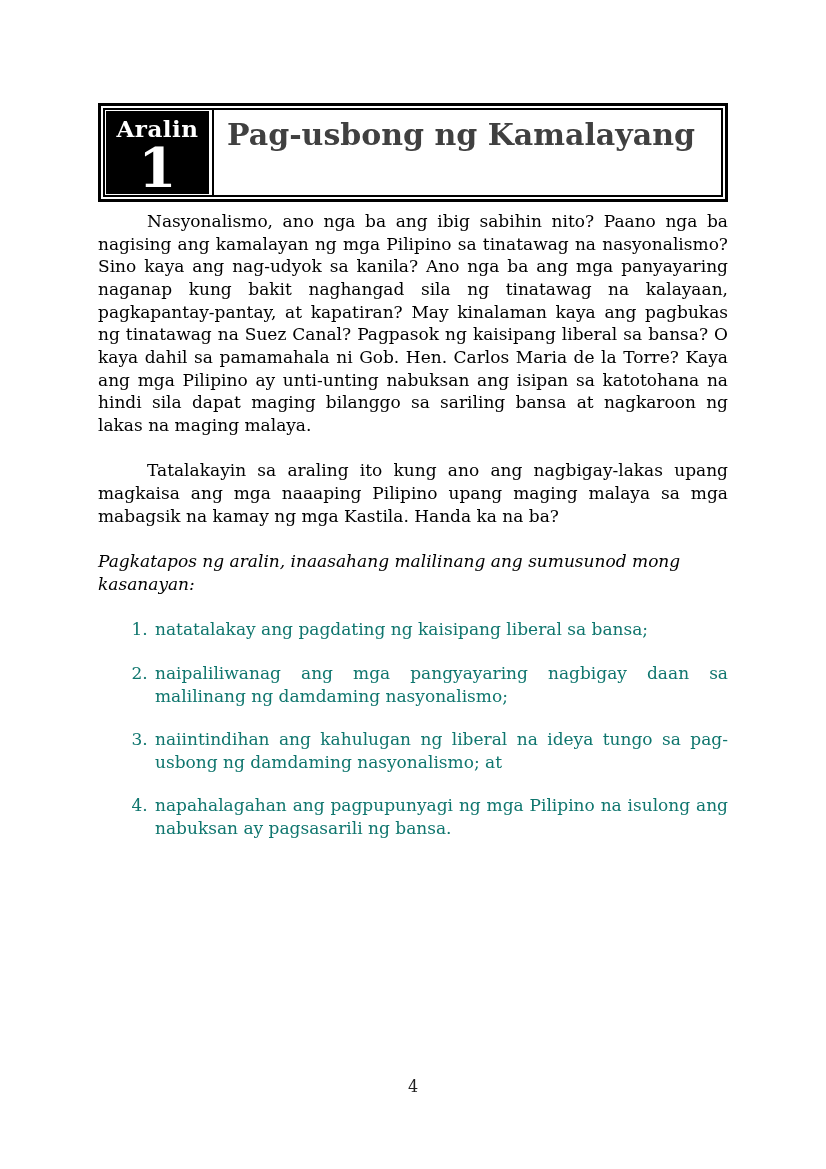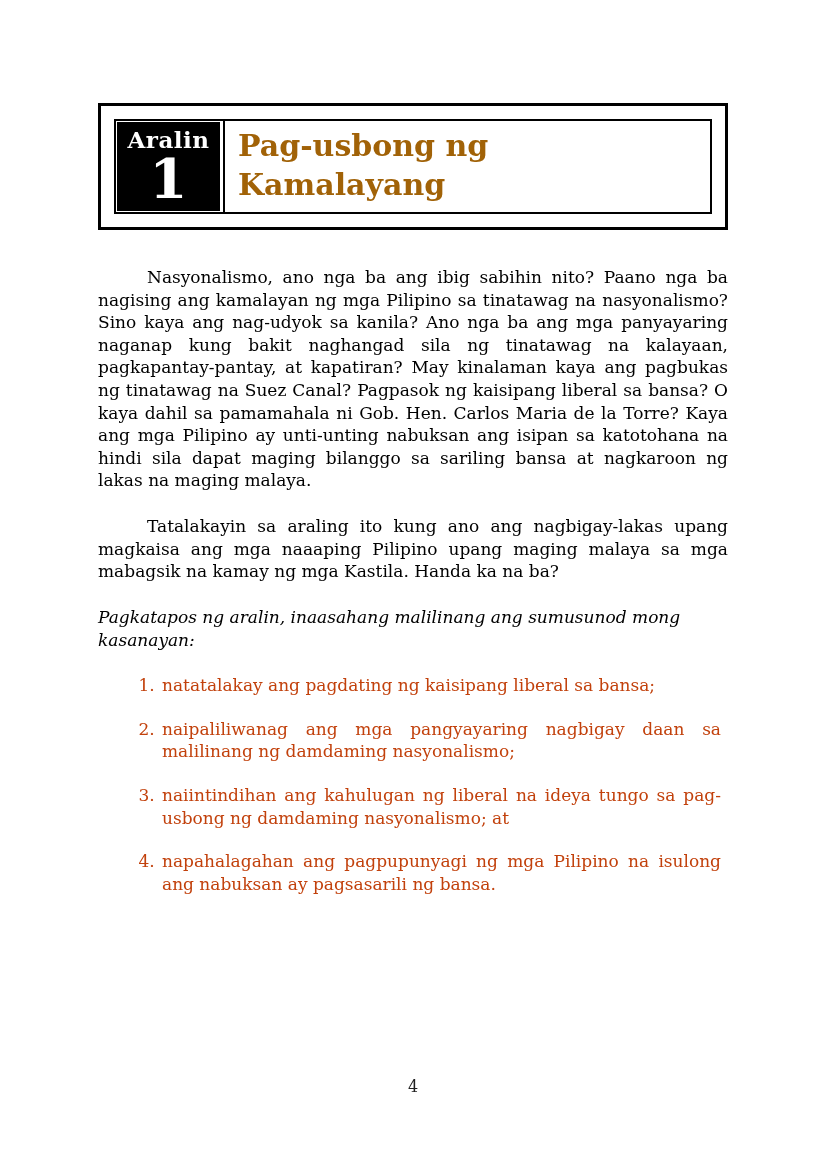--- a/index.html
+++ b/index.html
@@ -19,22 +19,22 @@
   .content {
     position: absolute;
     left: 98px;
     top: 103px;
     width: 630px;
   }
 
   
   .banner {
     border: 3px solid #000000;
-    padding: 13px;
-    margin-bottom: 36px;
+    padding: 2px;
+    margin-bottom: 8px;
     background: #ffffff;
   }
   .banner-inner {
     border: 2px solid #000000;
     display: flex;
     align-items: stretch;
   }
   .banner-cell {
     background: #000000;
     color: #ffffff;
@@ -55,44 +55,44 @@
     line-height: 0.95;
   }
   .banner-title {
     flex: 1;
     border-left: 2px solid #000000;
     margin-left: 2px;
     padding: 5px 6px 8px 13px;
     font-size: 30px;
     font-weight: bold;
     line-height: 1.3;
-    color: #a16207;
+    color: #404040;
   }
 
   
   .para {
     margin: 0 0 23px 0;
     font-size: 17px;
     line-height: 1.33;
     color: #000000;
     text-align: justify;
   }
   .para.indented {
     text-indent: 49px;
   }
   .intro {
     text-align: left;
     font-style: italic;
   }
   ol.objectives {
-    margin: 7px;
+    margin: 0;
     padding-left: 55px;
     font-size: 17px;
     line-height: 1.33;
-    color: #c2410c;
+    color: #0f766e;
   }
   ol.objectives li {
     margin-bottom: 21px;
     text-align: justify;
     padding-left: 2px;
   }
 
   
   .page-number {
     position: absolute;

